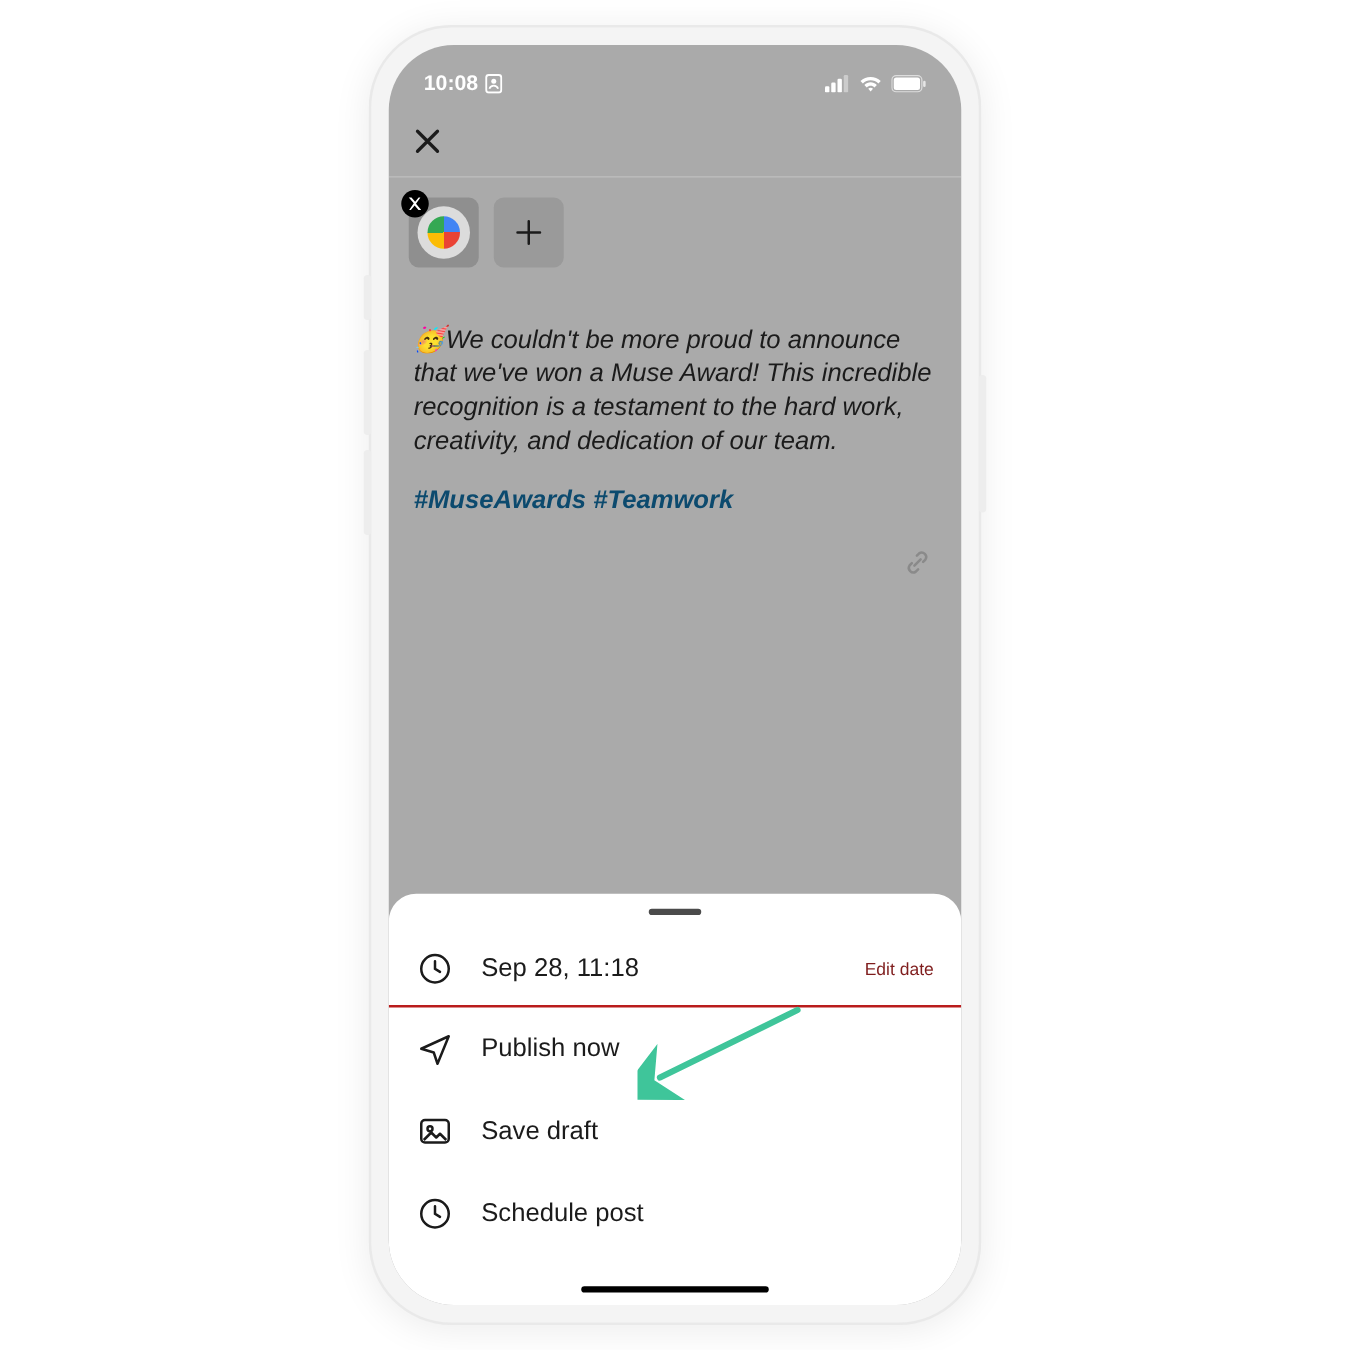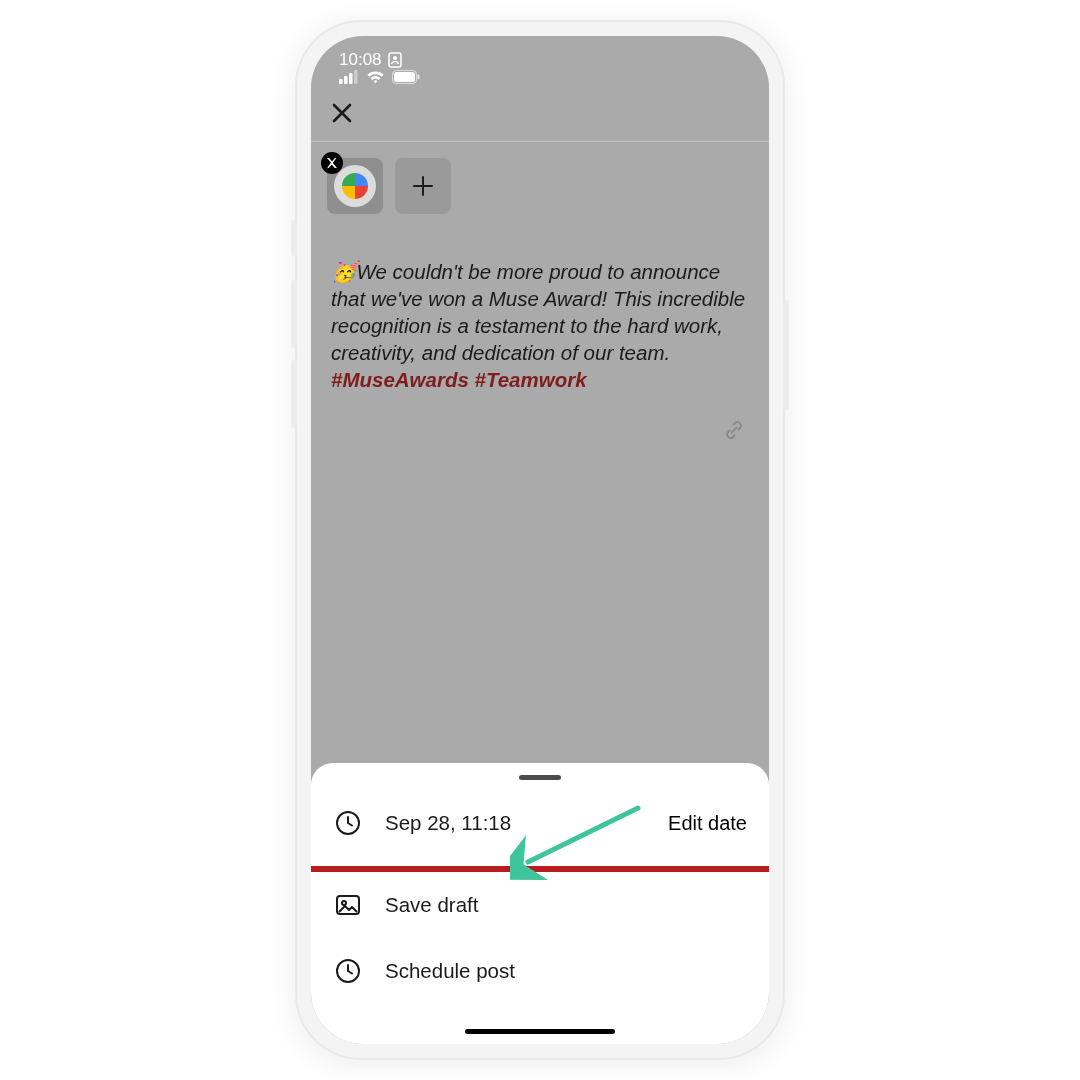--- a/index.html
+++ b/index.html
@@ -39,23 +39,22 @@
     position: relative;
     overflow: hidden;
   }
   
   .status-bar {
     display: flex;
     justify-content: space-between;
     padding: 14px 28px 0 28px;
     height: 48px;
     color: #fff;
-    font-weight: 400;
+    font-weight: 700;
     font-size: 17px;
-    flex-direction: column;
   }
   .status-left { display: flex; align-items: center; gap: 6px; }
   .status-right { display: flex; align-items: center; gap: 7px; }
   .status-icon svg { display: block; }
   
   .top-bar {
     height: 58px;
     display: flex;
     align-items: center;
     padding: 0 14px;
@@ -106,21 +105,22 @@
   }
   
   .post-body {
     padding: 44px 20px 0 20px;
     font-size: 20.5px;
     line-height: 1.32;
     color: #1b1b1b;
     font-style: italic;
   }
   .hashtags {
-    color: #7f1d1d;
+    margin-top: 20px;
+    color: #0c4a6e;
     font-weight: 700;
     font-size: 20.5px;
   }
   .link-icon-row {
     display:flex; justify-content:flex-end;
     padding: 24px 22px 0 0;
   }
   
   .sheet {
     position: absolute;
@@ -135,32 +135,32 @@
     background: #4b4b4b;
     margin: 0 auto 20px auto;
   }
   .sheet-row {
     display:flex; align-items:center;
     padding: 18px 22px;
     gap: 22px;
     cursor: pointer;
   }
   .sheet-row.date-row {
-    border-bottom: 6px solid #b91c1c;
+    border-bottom: 2px solid #b91c1c;
     padding-top: 8px;
-    padding-bottom: 28px;
+    padding-bottom: 14px;
   }
   .sheet-row .label {
     font-size: 20.5px;
     color: #1b1b1b;
     flex: 1;
   }
   .sheet-row .edit-link {
-    color: #000000;
-    font-size: 20px;
+    color: #7f1d1d;
+    font-size: 14px;
   }
   .sheet-icon {
     width: 30px; height: 30px;
     display:flex; align-items:center; justify-content:center;
     flex-shrink: 0;
   }
   .home-indicator {
     position: absolute;
     bottom: 10px; left: 50%;
     transform: translateX(-50%);
@@ -271,20 +271,28 @@
         <span class="sheet-icon">
           <svg width="28" height="28" viewBox="0 0 28 28">
               <circle cx="14" cy="14" r="11" fill="none" stroke="#1b1b1b" stroke-width="2"></circle>
               <path d="M14 8v6l4 2.5" stroke="#1b1b1b" stroke-width="2" fill="none" stroke-linecap="round"></path>
             </svg>
         </span>
         <span class="label">Sep 28, 11:18</span>
         <span class="edit-link">Edit date</span>
       </div>
 
+      <div class="sheet-row">
+        <span class="sheet-icon">
+          <svg width="28" height="28" viewBox="0 0 28 28">
+              <path d="M3 14l22-10-9 22-3-9z" fill="none" stroke="#1b1b1b" stroke-width="2" stroke-linejoin="round"></path>
+            </svg>
+        </span>
+        <span class="label">Publish now</span>
+      </div>
 
       <div class="sheet-row">
         <span class="sheet-icon">
           <svg width="28" height="28" viewBox="0 0 28 28">
               <rect x="3" y="5" width="22" height="18" rx="3" fill="none" stroke="#1b1b1b" stroke-width="2"></rect>
               <circle cx="10" cy="12" r="2" fill="none" stroke="#1b1b1b" stroke-width="2"></circle>
               <path d="M5 21l6-6 4 4 3-3 5 5" fill="none" stroke="#1b1b1b" stroke-width="2" stroke-linejoin="round"></path>
             </svg>
         </span>
         <span class="label">Save draft</span>

